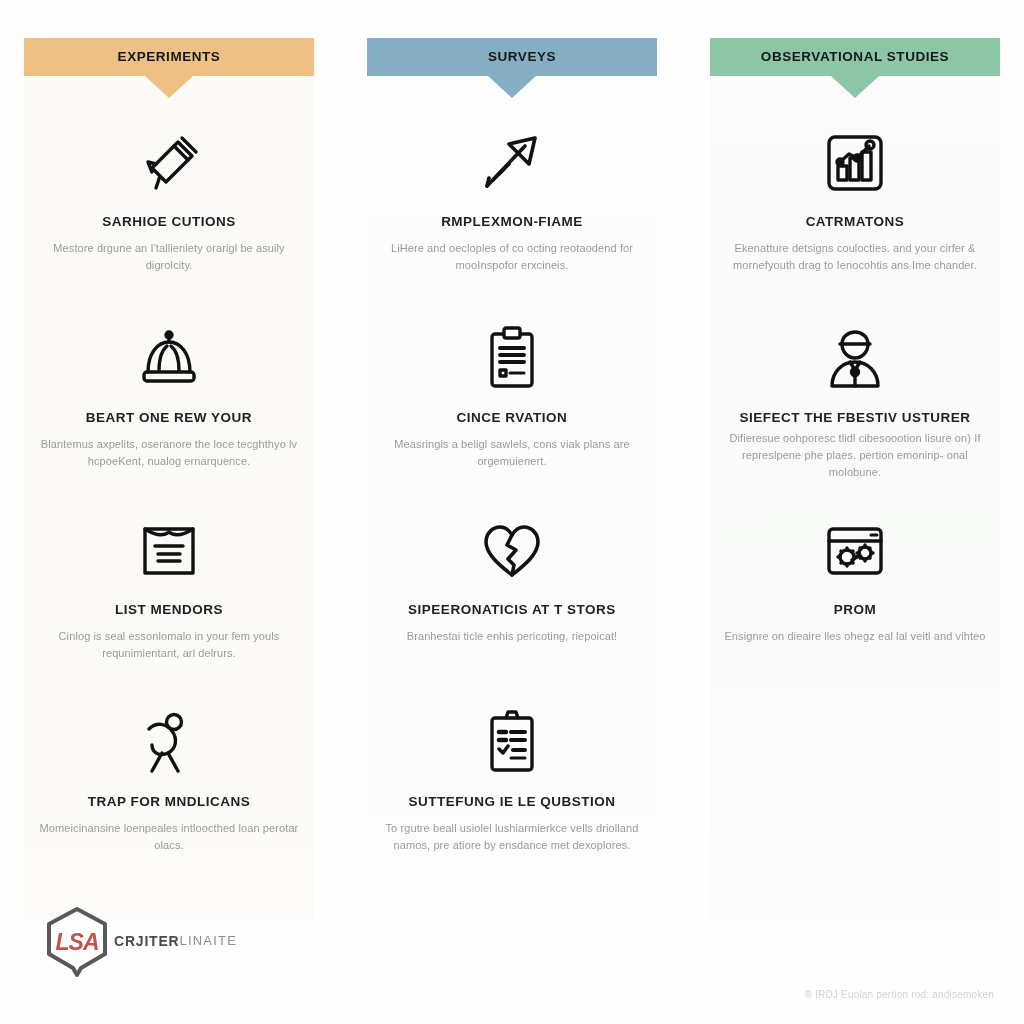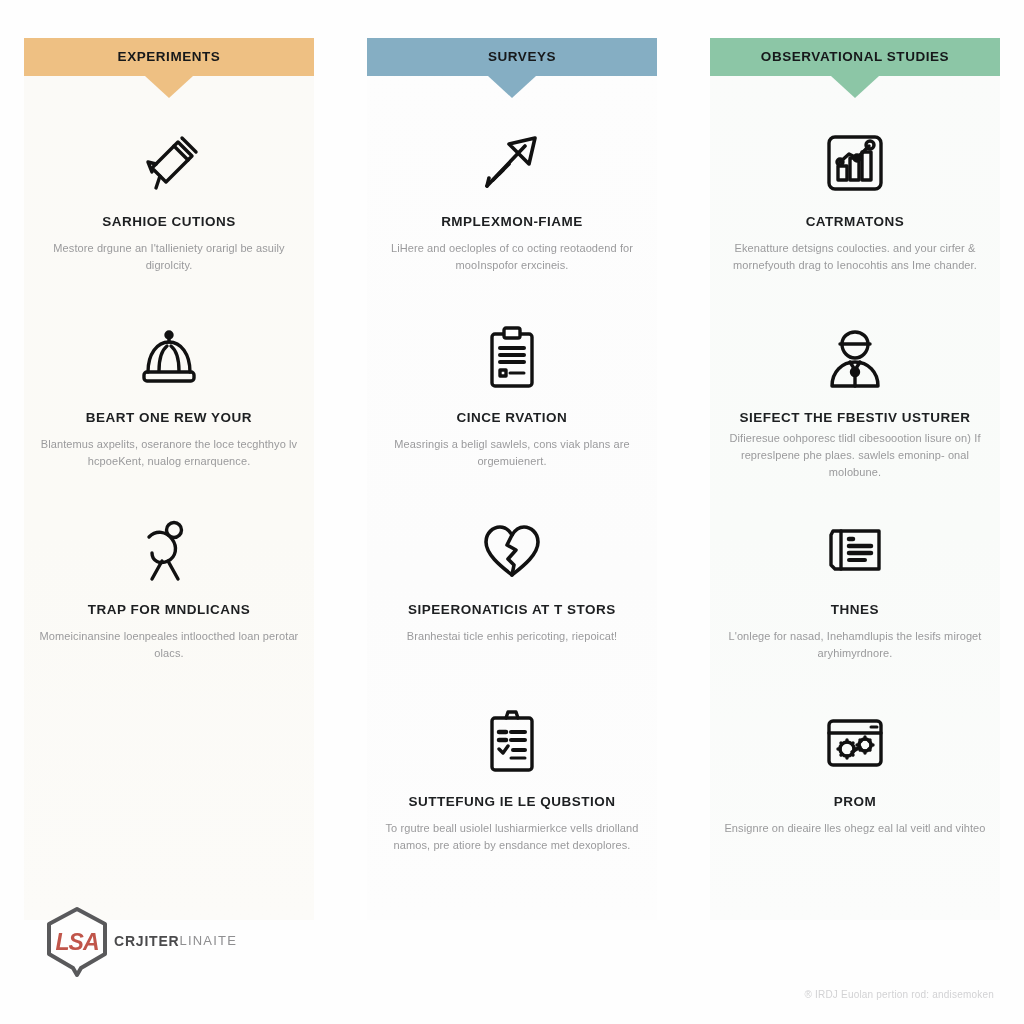--- a/index.html
+++ b/index.html
@@ -264,20 +264,33 @@
               <path d="M33 14 L33 8"></path>
               <circle cx="33" cy="7" r="3" fill="#111"></circle>
               <path d="M23 43 C23 31 26 22 31 18"></path>
               <path d="M43 43 C43 31 40 22 35 18"></path>
             </svg>
           </div>
           <div class="card-title">BEART ONE REW YOUR</div>
           <div class="card-desc">Blantemus axpelits, oseranore the loce tecghthyo lv hcpoeKent, nualog ernarquence.</div>
         </div>
 
+        <div class="card">
+          <div class="card-icon">
+            <svg width="62" height="58" viewBox="0 0 62 58" fill="none" stroke="#111" stroke-width="3.4" stroke-linecap="round" stroke-linejoin="round">
+              <rect x="7" y="7" width="48" height="44"></rect>
+              <path d="M7 7 C18 14 26 14 31 10 C36 14 44 14 55 7"></path>
+              <path d="M17 24 H45"></path>
+              <path d="M20 32 H42"></path>
+              <path d="M20 39 H42"></path>
+            </svg>
+          </div>
+          <div class="card-title">LIST MENDORS</div>
+          <div class="card-desc">Cinlog is seal essonlomalo in your fem youls requnimientant, arl delrurs.</div>
+        </div>
 
         <div class="card">
           <div class="card-icon">
             <svg width="62" height="64" viewBox="0 0 62 64" fill="none" stroke="#111" stroke-width="3.4" stroke-linecap="round" stroke-linejoin="round">
               <circle cx="36" cy="11" r="7.5"></circle>
               <path d="M11 18 C18 11 28 12 34 20 C40 28 38 38 30 42 C22 46 14 42 14 34"></path>
               <path d="M24 42 L14 60"></path>
               <path d="M30 42 L40 60"></path>
             </svg>
           </div>
@@ -400,37 +413,23 @@
             <svg width="58" height="62" viewBox="0 0 58 62" fill="none" stroke="#111" stroke-width="3.4" stroke-linecap="round" stroke-linejoin="round">
               <path d="M16 16 C16 9 22 4 29 4 C36 4 42 9 42 16 C42 24 36 30 29 30 C22 30 16 24 16 16 Z"></path>
               <path d="M14 16 H44"></path>
               <path d="M6 58 C6 44 16 34 29 34 C42 34 52 44 52 58 Z"></path>
               <path d="M24 34 L29 42 L34 34"></path>
               <circle cx="29" cy="44" r="3.5" fill="#111"></circle>
               <path d="M29 47 L29 58"></path>
             </svg>
           </div>
           <div class="card-title">SIEFECT THE FBESTIV USTURER</div>
-          <div class="card-desc">Difieresue oohporesc tlidl cibesoootion lisure on) If represlpene phe plaes. sawlels emoninp- onal molobune.</div>
-        </div>
-
-        <div class="card">
-          <div class="card-icon">
-            <svg width="64" height="52" viewBox="0 0 64 52" fill="none" stroke="#111" stroke-width="3.4" stroke-linecap="round" stroke-linejoin="round">
-              <path d="M10 6 H56 V44 H12 L8 40 L8 10 Z"></path>
-              <path d="M18 6 V44"></path>
-              <path d="M26 14 H30" stroke-width="4.5"></path>
-              <path d="M26 21 H48" stroke-width="4.5"></path>
-              <path d="M26 28 H48" stroke-width="4.5"></path>
-              <path d="M26 35 H42" stroke-width="4"></path>
-            </svg>
-          </div>
-          <div class="card-title">THNES</div>
-          <div class="card-desc">L'onlege for nasad, Inehamdlupis the lesifs miroget aryhimyrdnore.</div>
-        </div>
+          <div class="card-desc">Difieresue oohporesc tlidl cibesoootion lisure on) If represlpene phe plaes. pertion emoninp- onal molobune.</div>
+        </div>
+
 
         <div class="card">
           <div class="card-icon">
             <svg width="64" height="56" viewBox="0 0 64 56" fill="none" stroke="#111" stroke-width="3.4" stroke-linecap="round" stroke-linejoin="round">
               <rect x="6" y="6" width="52" height="44" rx="4"></rect>
               <path d="M6 18 H58"></path>
               <path d="M48 12 H54" stroke-width="3"></path>
               <circle cx="24" cy="34" r="7"></circle>
               <path d="M24 25 V27 M24 41 V43 M15 34 H17 M31 34 H33 M18 28 L19 29 M29 39 L30 40 M18 40 L19 39 M29 29 L30 28"></path>
               <circle cx="42" cy="30" r="6"></circle>

